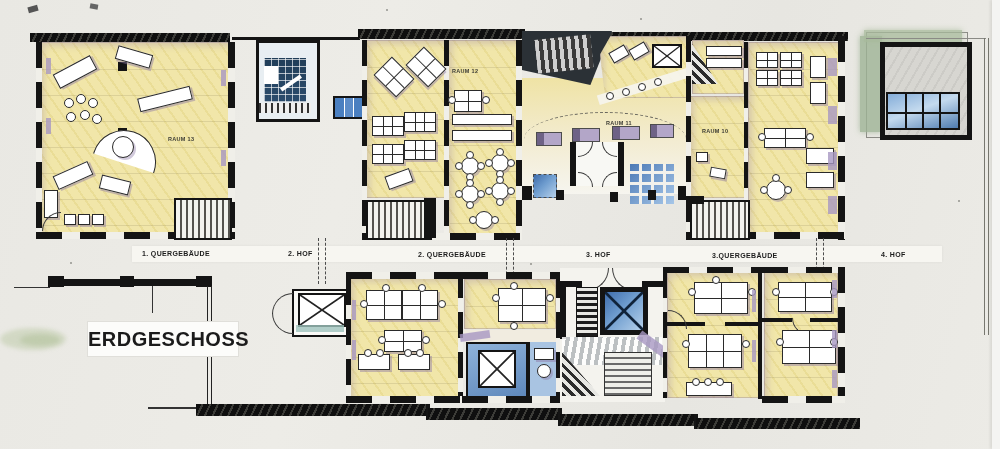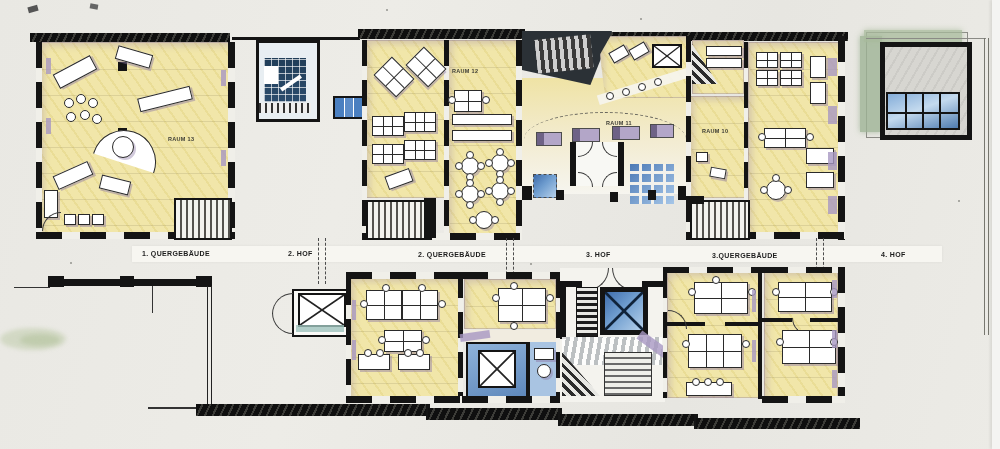--- a/index.html
+++ b/index.html
@@ -269,20 +269,21 @@
   <div class="abs" style="left:14px;top:287px;width:36px;height:1px;background:#333"></div>
   <div class="abs wallS" style="left:48px;top:279px;width:164px;height:7px"></div>
   <div class="abs pier" style="left:48px;top:276px;width:16px;height:11px"></div>
   <div class="abs pier" style="left:120px;top:276px;width:14px;height:11px"></div>
   <div class="abs pier" style="left:196px;top:276px;width:16px;height:11px"></div>
   <div class="abs" style="left:152px;top:286px;width:1px;height:27px;background:#333"></div>
   <div class="abs" style="left:207px;top:286px;width:1px;height:122px;background:#222"></div>
   <div class="abs" style="left:211px;top:286px;width:1px;height:122px;background:#222"></div>
   <div class="abs" style="left:0px;top:328px;width:66px;height:22px;background:#cdd5bd;border-radius:50%;filter:blur(2px);opacity:.8"></div>
   <div class="abs" style="left:20px;top:334px;width:40px;height:12px;background:#bcc9a8;border-radius:50%;filter:blur(2px);opacity:.8"></div>
+  <div class="abs titlebox" style="left:88px;top:322px;width:150px;height:34px">ERDGESCHOSS</div>
 
   <div class="abs" style="left:292px;top:289px;width:56px;height:44px;background:#fafaf7;border:2px solid #141414">
     <div class="abs xbox" style="left:4px;top:2px;width:44px;height:30px">
       <svg class="xsvg" viewBox="0 0 10 10" preserveAspectRatio="none">
           <line x1="0" y1="0" x2="10" y2="10" stroke="#222" stroke-width=".5"></line>
           <line x1="10" y1="0" x2="0" y2="10" stroke="#222" stroke-width=".5"></line>
         </svg>
     </div>
     <div class="abs" style="left:2px;top:34px;width:48px;height:7px;background:#9fc3bd;opacity:.8"></div>
   </div>

